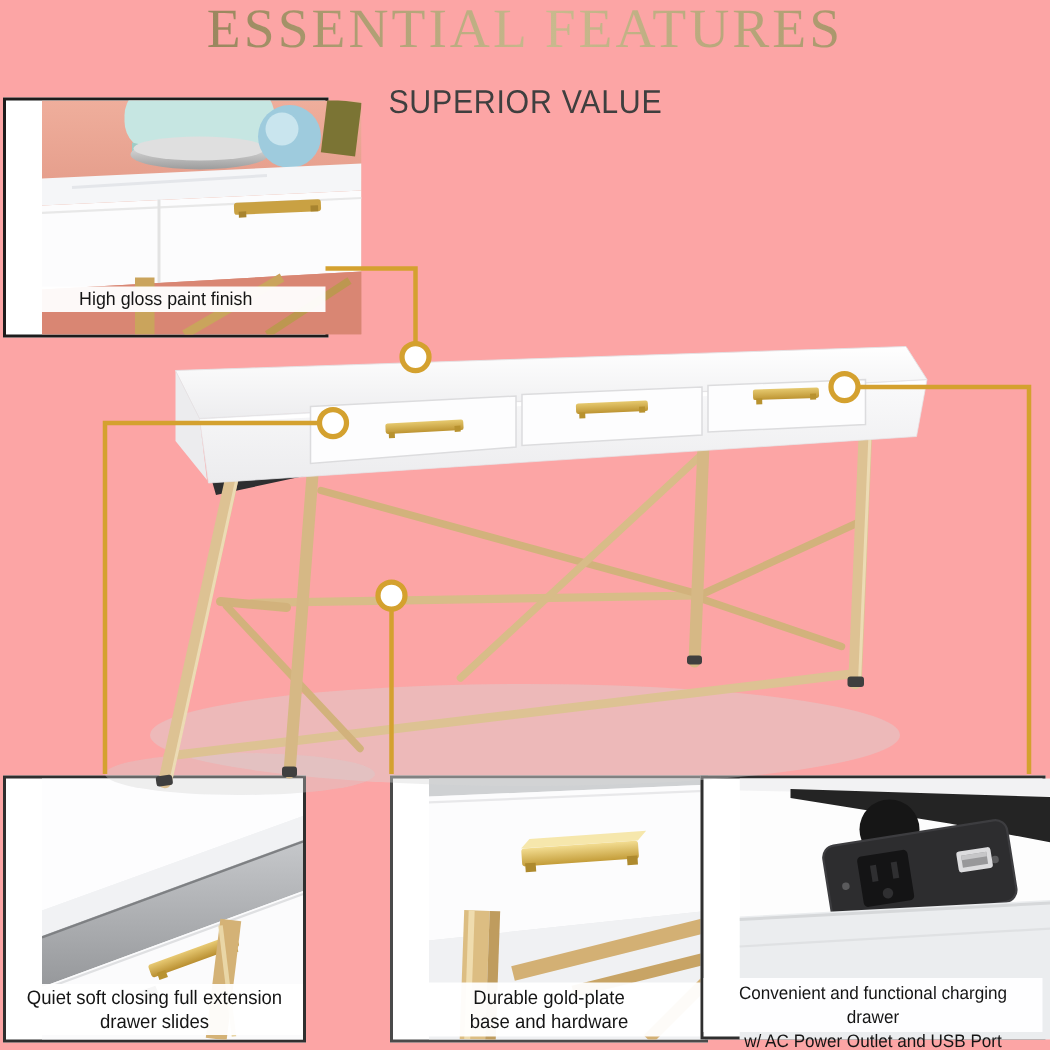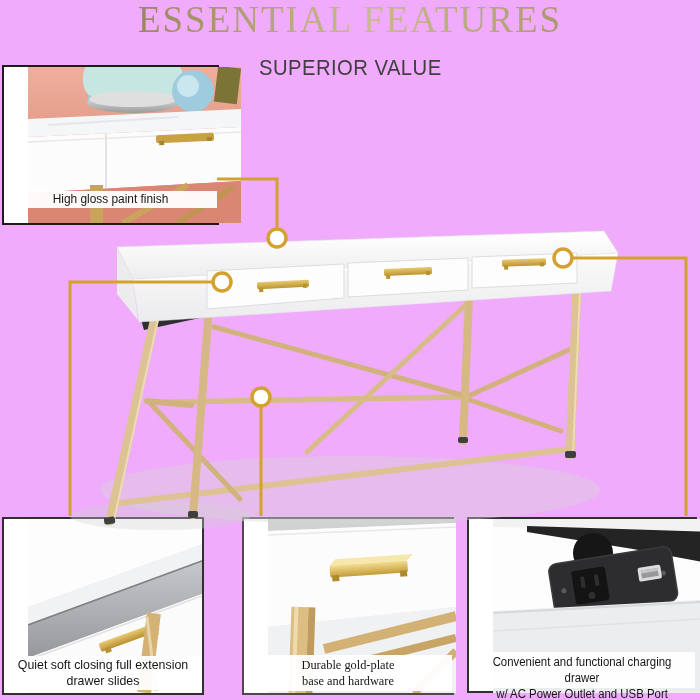--- a/index.html
+++ b/index.html
@@ -1,37 +1,37 @@
 <!DOCTYPE html>
 <html style="--accent_gold: #d4a12f; --title_gradient_start: #7d6642; --title_gradient_mid: #c9ba8e; --title_gradient_end: #846c46; --subtitle: #3f3f3f; --leg_gold: #d9bd8a; --handle_gold: #cfa845; --coral_wall: #e09784; --outlet_panel: #2d2d2f;"><head>
 <meta charset="utf-8">
 <style>
   html,body{margin:0;padding:0;background:#fff;}
-  #canvas{position:relative;width:700px;height:700px;background:#f0abfc;overflow:hidden;
+  #canvas{position:relative;width:700px;height:700px;background:#fca5a5;overflow:hidden;
           font-family:"Liberation Sans",sans-serif;}
   
   .hdr{position:absolute;left:0;top:0;width:700px;text-align:center;}
   .title{
     font-family:"Liberation Serif","DejaVu Serif",serif;
     font-size:37px;line-height:40px;letter-spacing:2px;font-weight:400;
     background:linear-gradient(90deg,var(--title_gradient_start) 0%,#a8976c 30%,var(--title_gradient_mid) 52%,#b3a175 75%,var(--title_gradient_end) 100%);
     -webkit-background-clip:text;background-clip:text;color:transparent;
     white-space:nowrap;}
   .subtitle{
     font-size:22px;line-height:26px;letter-spacing:0.5px;color:var(--subtitle);
     transform:scaleX(.92);display:inline-block;white-space:nowrap;margin-top:-3px;}
   
   .inset{position:absolute;box-sizing:border-box;background:#fff;padding-left:24px;}
   .inset svg{display:block;}
   .cap{position:absolute;left:0;right:0;background:rgba(255,255,255,.95);
        color:#151515;text-align:center;}
   .cap .ln{display:block;transform:scaleX(.95);}
   #inset-gloss   {left:2px;  top:65px;  width:217px;height:160px;border:2px solid #1c1c1c;}
   #inset-slides  {left:2px;  top:517px; width:202px;height:178px;border:2px solid #2f2f2f;}
-  #inset-base    {left:242px;top:517px; width:212px;height:178px;border:2px solid #4a4a4a;font-family:Liberation Serif, serif;}
+  #inset-base    {left:260px;top:517px; width:212px;height:178px;border:2px solid #4a4a4a;}
   #inset-charge  {left:467px;top:517px; width:230px;height:176px;border:2px solid #2f2f2f;}
   #cap-gloss {top:124px;height:17px;font-size:12.5px;line-height:17px;}
   #cap-slides{bottom:3px;height:33px;font-size:13px;line-height:16px;padding-top:1px;}
   #cap-base  {bottom:2px;height:34px;font-size:13px;line-height:16px;padding-top:2px;}
   #cap-charge{bottom:3px;height:34px;font-size:12px;line-height:16px;padding-top:2px;}
   
   #scene{position:absolute;left:0;top:0;}
 </style>
 </head>
 <body>

